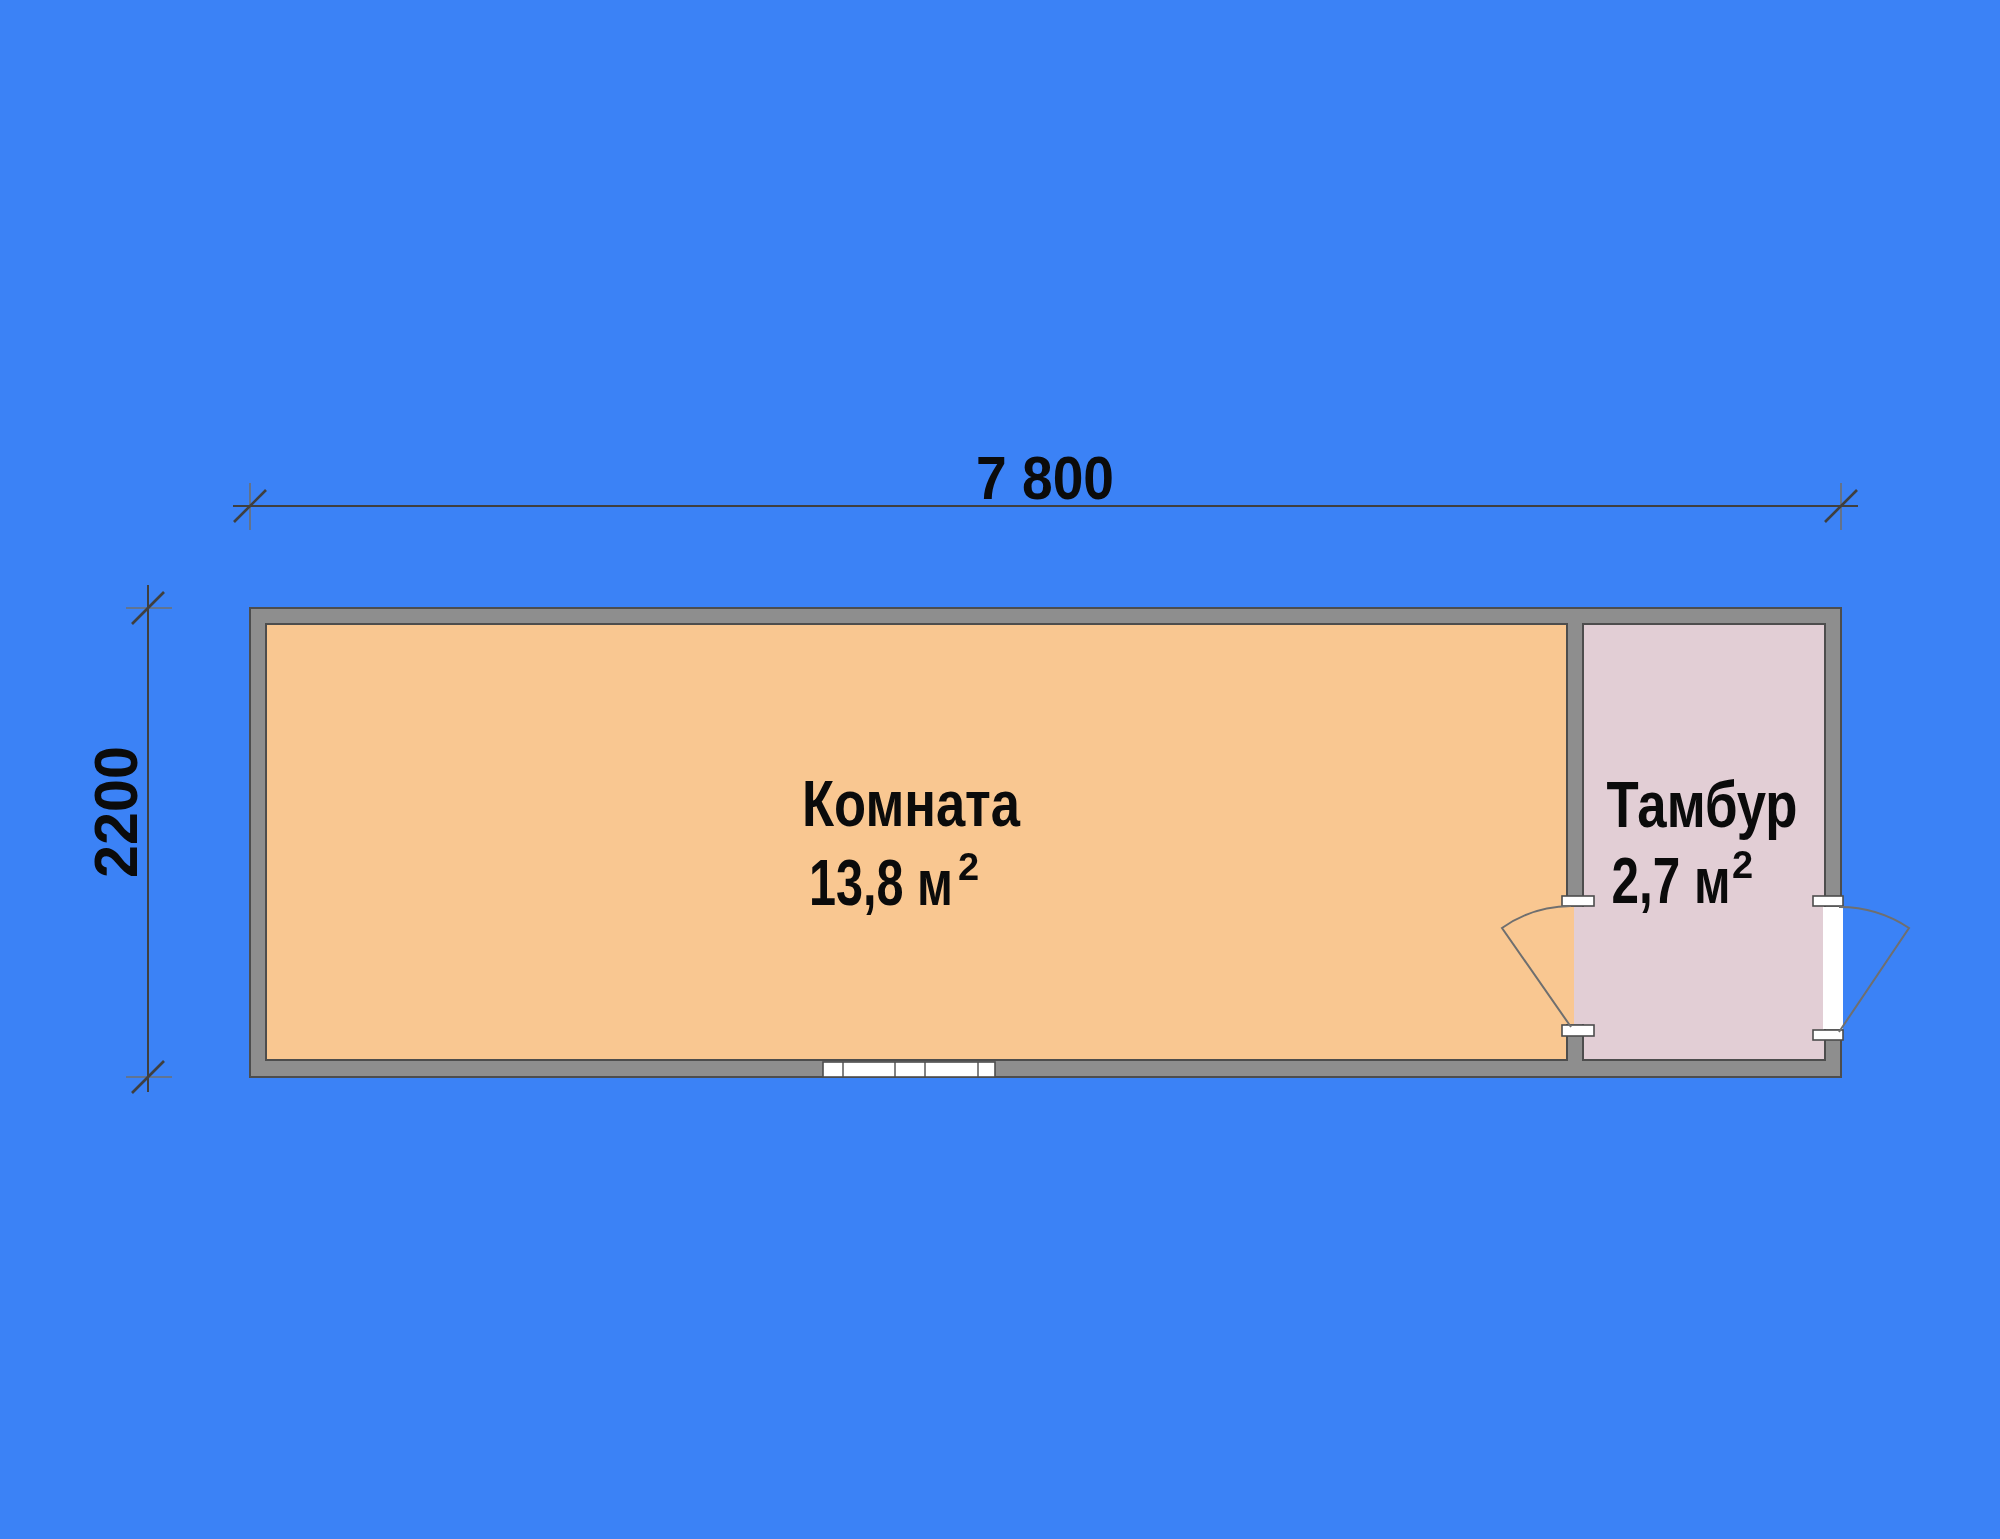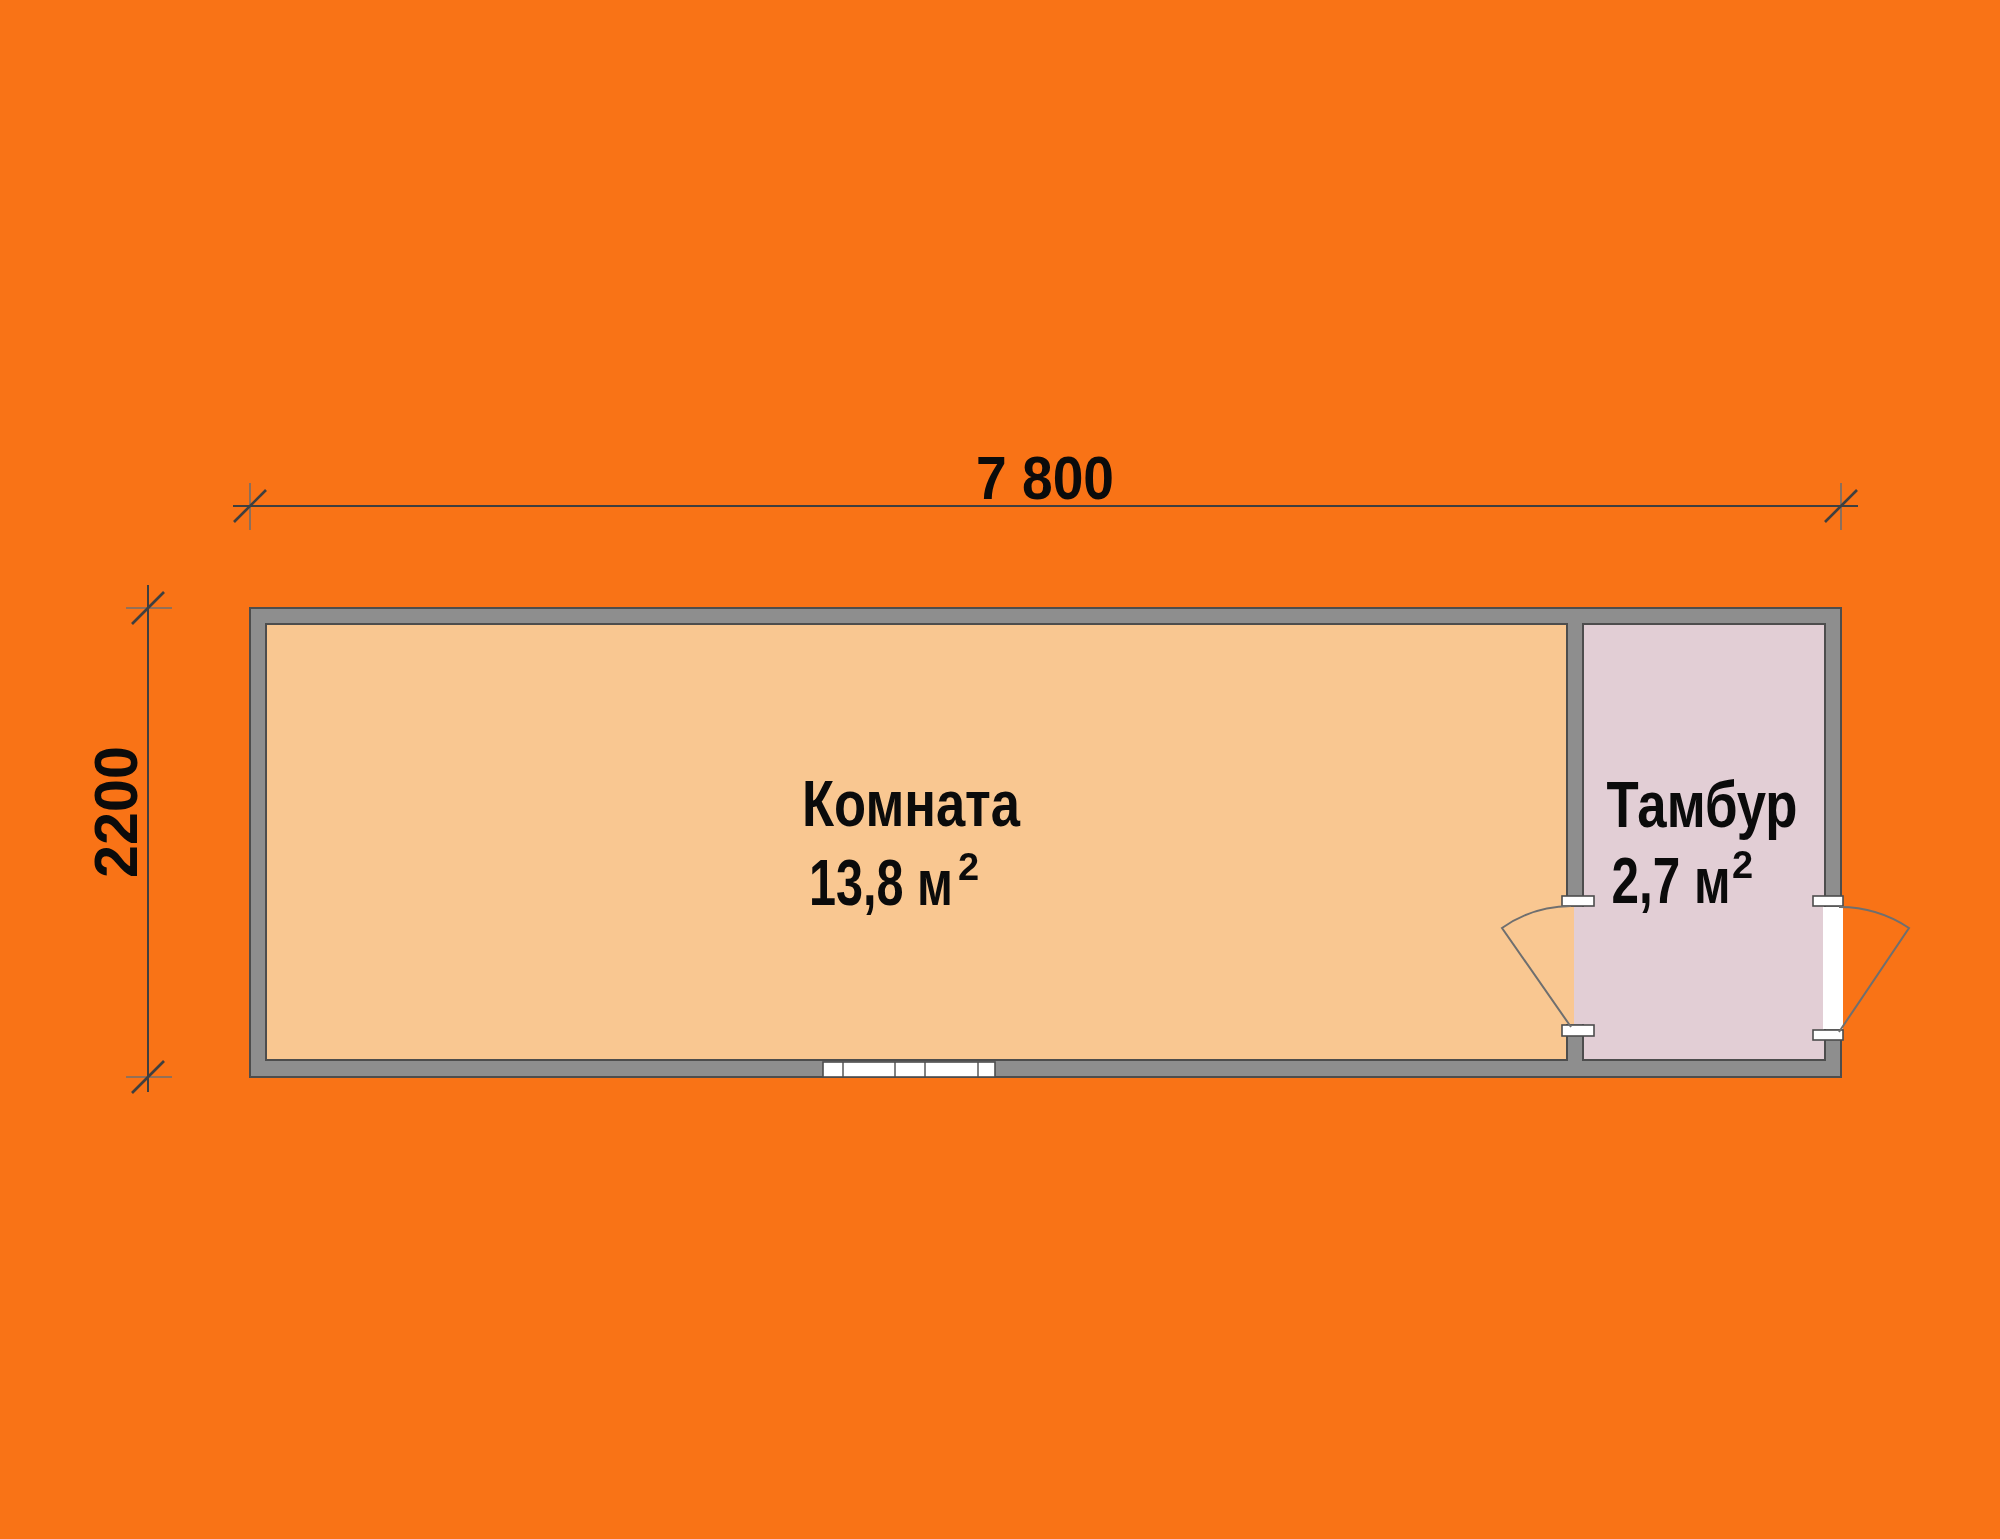--- a/index.html
+++ b/index.html
@@ -1,19 +1,19 @@
 <!DOCTYPE html>
 <html><head>
 <meta charset="utf-8">
 <style>
   html,body{margin:0;padding:0;background:#ffffff;}
   .canvas{
     position:relative;
     width:2000px;height:1539px;
-    background:#f97316;
+    background:#3b82f6;
     font-family:"Liberation Sans", sans-serif;
     overflow:hidden;
   }
   svg{display:block;}
   .dim-line{stroke:#3f3f3f;stroke-width:2;fill:none;}
   .ext-line{stroke:#6f6f6f;stroke-width:1.6;fill:none;}
   .tick{stroke:#3f3f3f;stroke-width:2.6;fill:none;}
   .dim-text{font-weight:bold;font-size:62px;}
   .room-name{font-weight:bold;font-size:64px;}
   .room-area{font-weight:bold;font-size:64px;}

